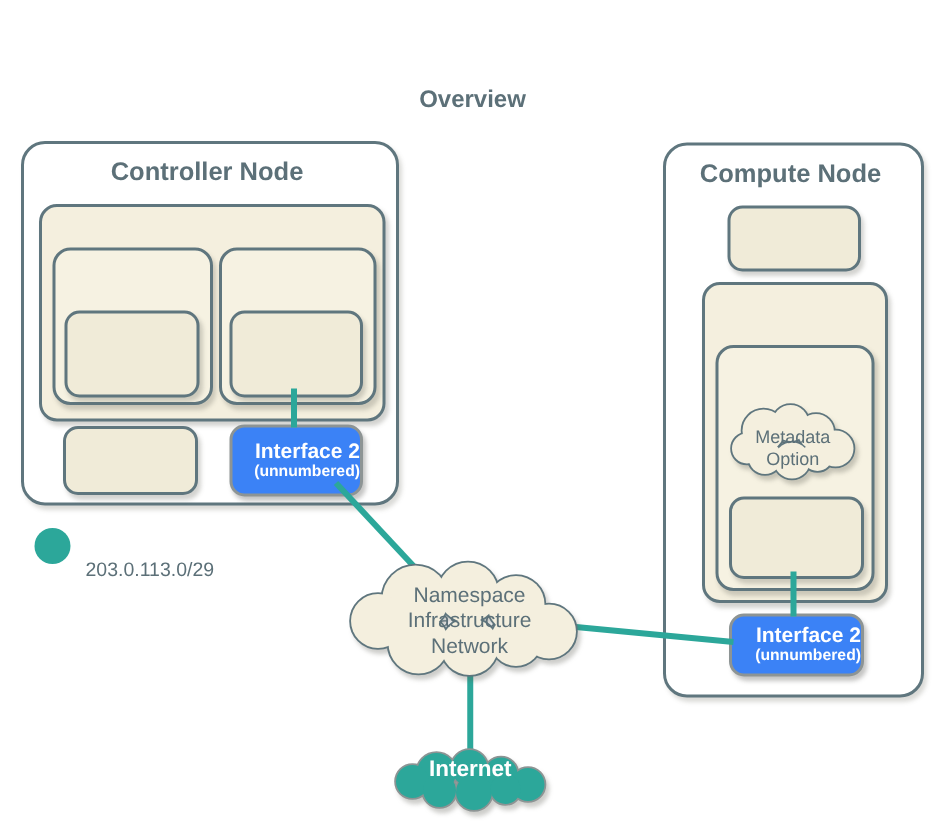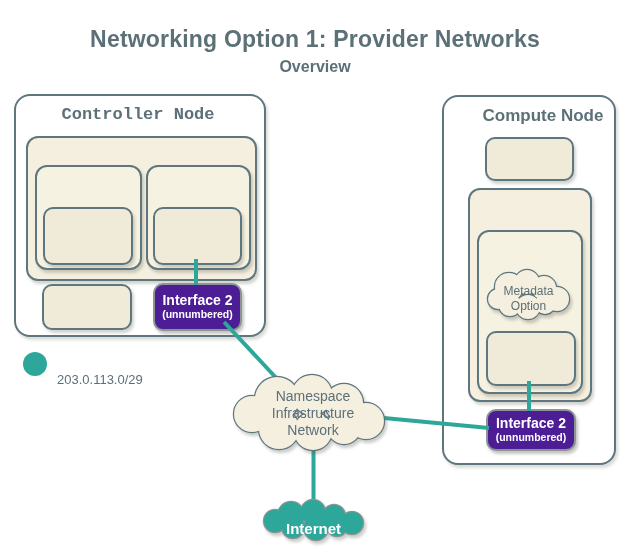--- a/index.html
+++ b/index.html
@@ -24,23 +24,23 @@
 
   .cream-box {
     background:#f4efde; border:2px solid #5f767e; border-radius:12px;
     box-shadow:2px 3px 3px rgba(110,110,100,.30);
     z-index:1;
   }
   .agent-box { background:#f6f2e2; }
   .leaf-box  { background:#f0ebd8; border-radius:10px; }
 
   .teal-box {
-    background:#4c1d95; border:2px solid #8d9494; border-radius:10px;
+    background:#3b82f6; border:2px solid #8d9494; border-radius:10px;
     box-shadow:2px 3px 3px rgba(90,90,85,.35);
-    color:#ffffff; z-index:1;
+    color:#ffffff; z-index:1;text-align:right;
   }
 
   .t15 { font-size:15px; line-height:17px; }
   .t15b{ font-size:15px; line-height:16px; }
   .tag { font-size:12px; font-weight:700; line-height:14px; }
   .iface-label { font-size:14px; font-weight:700; line-height:16px; color:#fff; }
   .iface-sub   { font-size:10.5px; font-weight:700; line-height:12px; color:#fff; }
 
   .overlay { position:absolute; inset:0; width:630px; height:558px; pointer-events:none; }
   #lines  { z-index:2; }
@@ -63,25 +63,24 @@
     width:24px; height:24px; border-radius:50%; background:#2ca79a; z-index:1;
   }
   .legend-title { font-size:15px; font-weight:600; }
   .legend-sub   { font-size:13px; }
 </style>
 </head>
 <body>
 
 <div class="canvas">
 
-  <div class="abs ctr page-title">Networking Option 1: Provider Networks</div>
   <div class="abs ctr page-subtitle">Overview</div>
 
   <div class="abs node-box" style="left:14px; top:94px; width:248px; height:239px;"></div>
-  <div class="abs ctr node-title" style="left:14px; top:105px; width:248px;font-family:Liberation Mono, monospace;">Controller Node</div>
+  <div class="abs ctr node-title" style="left:14px; top:105px; width:248px;">Controller Node</div>
 
   <div class="abs cream-box" style="left:26px; top:136px; width:227px; height:141px;"></div>
   <div class="abs ctr t15" style="left:26px; top:146px; width:227px;">Linux Network Utilities</div>
 
   <div class="abs cream-box agent-box" style="left:35px; top:165px; width:103px; height:101px;"></div>
   <div class="abs ctr t15" style="left:35px; top:173px; width:103px;">
     <div>DHCP</div>
     <div>Agent</div>
   </div>
   <div class="abs cream-box leaf-box" style="left:43px; top:207px; width:86px; height:54px;"></div>
@@ -108,21 +107,21 @@
     <div>Metadata</div>
     <div>Agent</div>
   </div>
 
   <div class="abs teal-box ctr" style="left:153px; top:283px; width:85px; height:44px;">
     <div class="iface-label" style="margin-top:7px;">Interface 2</div>
     <div class="iface-sub">(unnumbered)</div>
   </div>
 
   <div class="abs node-box" style="left:442px; top:95px; width:170px; height:366px;"></div>
-  <div class="abs ctr node-title" style="left:442px; top:106px; width:170px;margin-left:16px;">Compute Node</div>
+  <div class="abs ctr node-title" style="left:442px; top:106px; width:170px;">Compute Node</div>
 
   <div class="abs cream-box leaf-box" style="left:485px; top:137px; width:85px; height:40px;"></div>
   <div class="abs ctr t15" style="left:485px; top:148px; width:85px;">Instance</div>
 
   <div class="abs cream-box" style="left:468px; top:188px; width:120px; height:210px;"></div>
   <div class="abs ctr t15" style="left:468px; top:196px; width:120px;">
     <div>Linux Network</div>
     <div>Utilities</div>
   </div>
 
@@ -205,15 +204,15 @@
 
   <div class="abs ctr sec-cloud-text cloud-label" style="left:487px; top:284px; width:83px;">
     <div>Metadata</div>
     <div>Option</div>
   </div>
   <div class="abs ctr phys-cloud-text cloud-label" style="left:243px; top:388px; width:140px;">
     <div>Namespace</div>
     <div>Infrastructure</div>
     <div>Network</div>
   </div>
-  <div class="abs ctr internet-text cloud-label" style="left:262px; top:520px; width:103px;">Internet</div>
+  <div class="abs ctr internet-text cloud-label" style="left:262px; top:504px; width:103px;">Internet</div>
 
 </div>
 
 </body></html>

